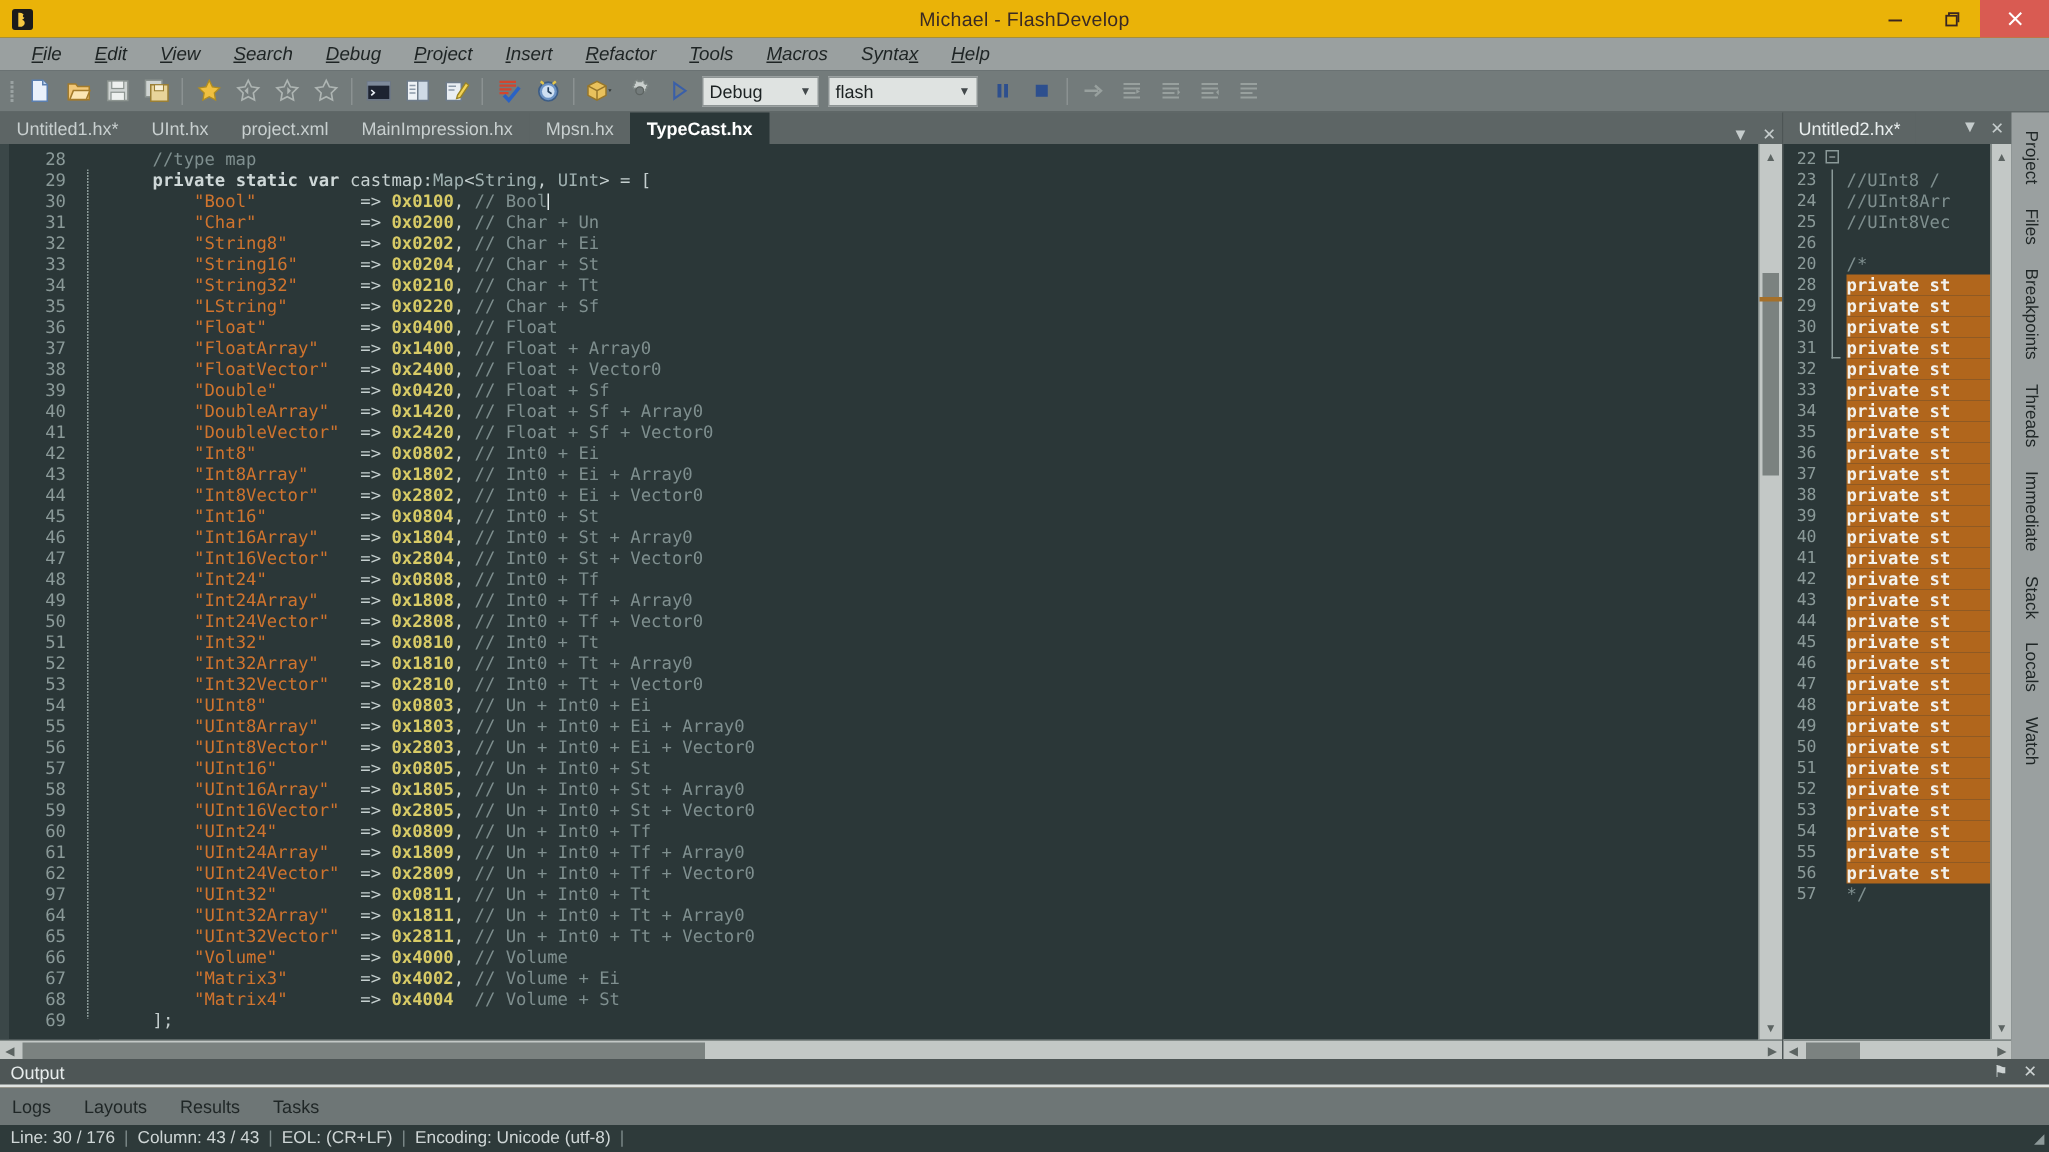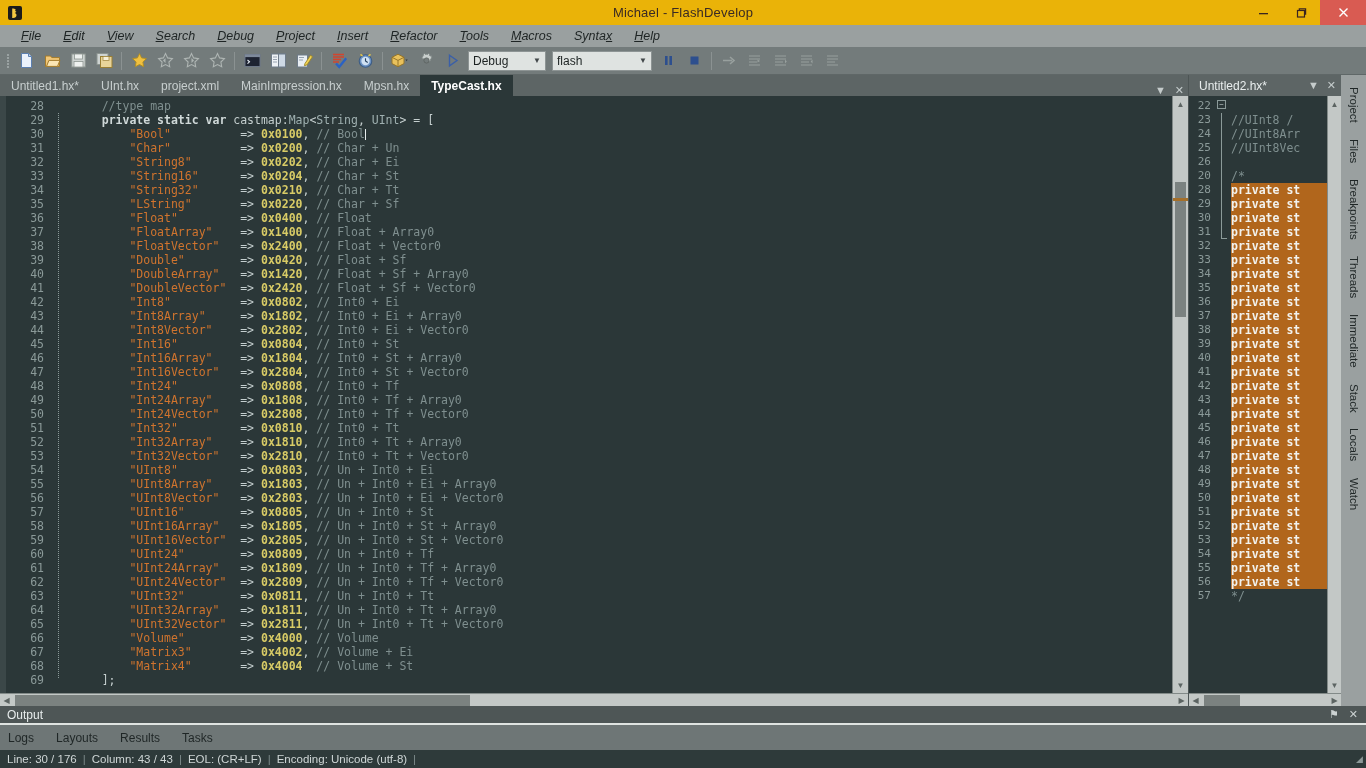--- a/index.html
+++ b/index.html
@@ -467,21 +467,21 @@
               <div class="ln">53</div>
               <div class="ln">54</div>
               <div class="ln">55</div>
               <div class="ln">56</div>
               <div class="ln">57</div>
               <div class="ln">58</div>
               <div class="ln">59</div>
               <div class="ln">60</div>
               <div class="ln">61</div>
               <div class="ln">62</div>
-              <div class="ln">63</div>
+              <div class="ln">97</div>
               <div class="ln">64</div>
               <div class="ln">65</div>
               <div class="ln">66</div>
               <div class="ln">67</div>
               <div class="ln">68</div>
               <div class="ln">69</div>
             </div>
           <div class="foldcol">
               <div class="vline"></div>
             </div>

